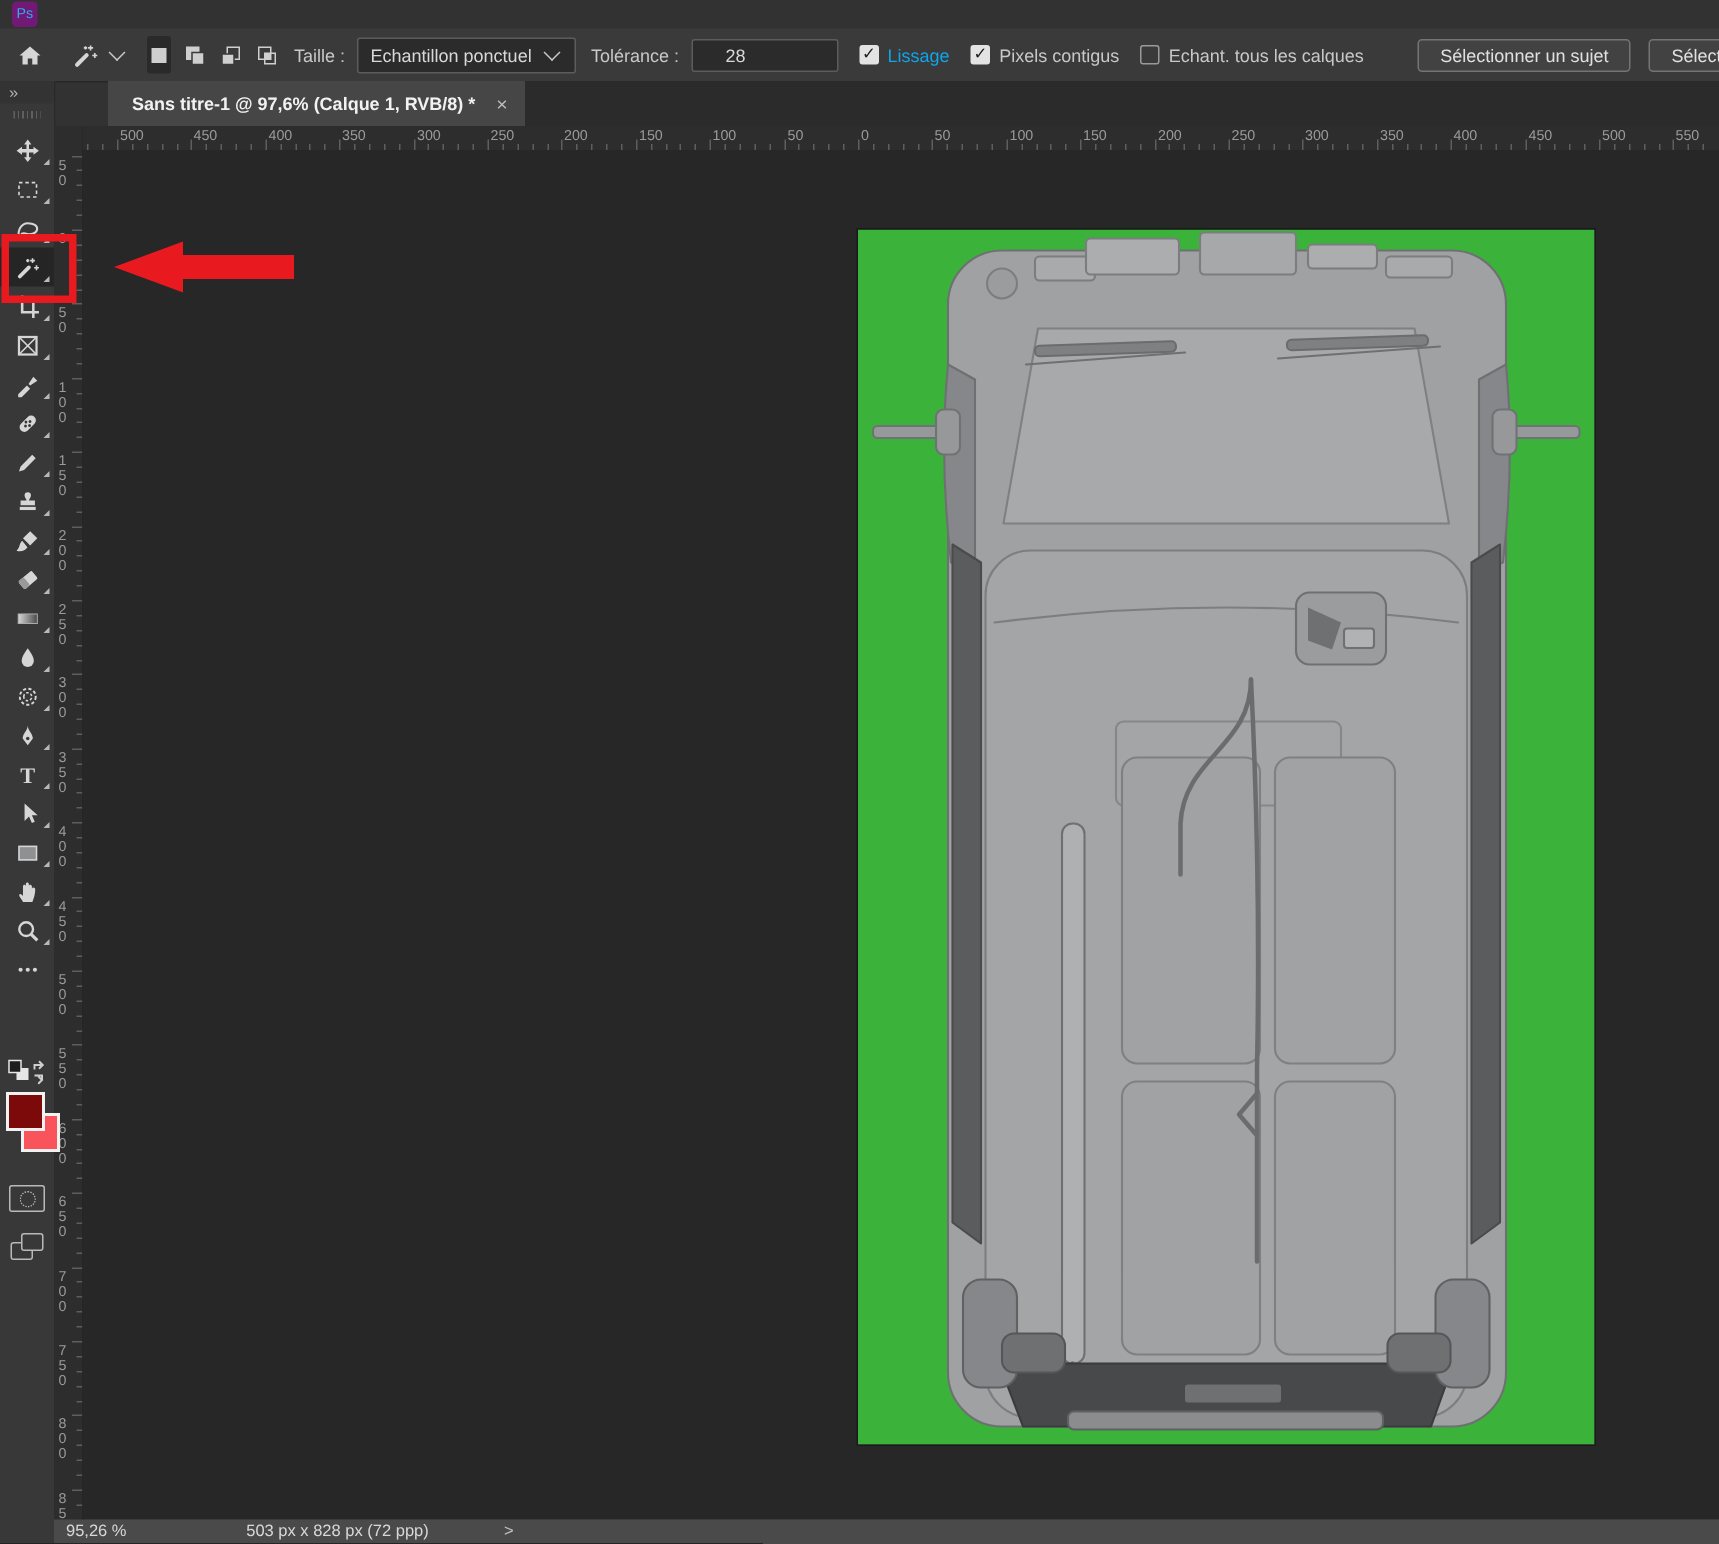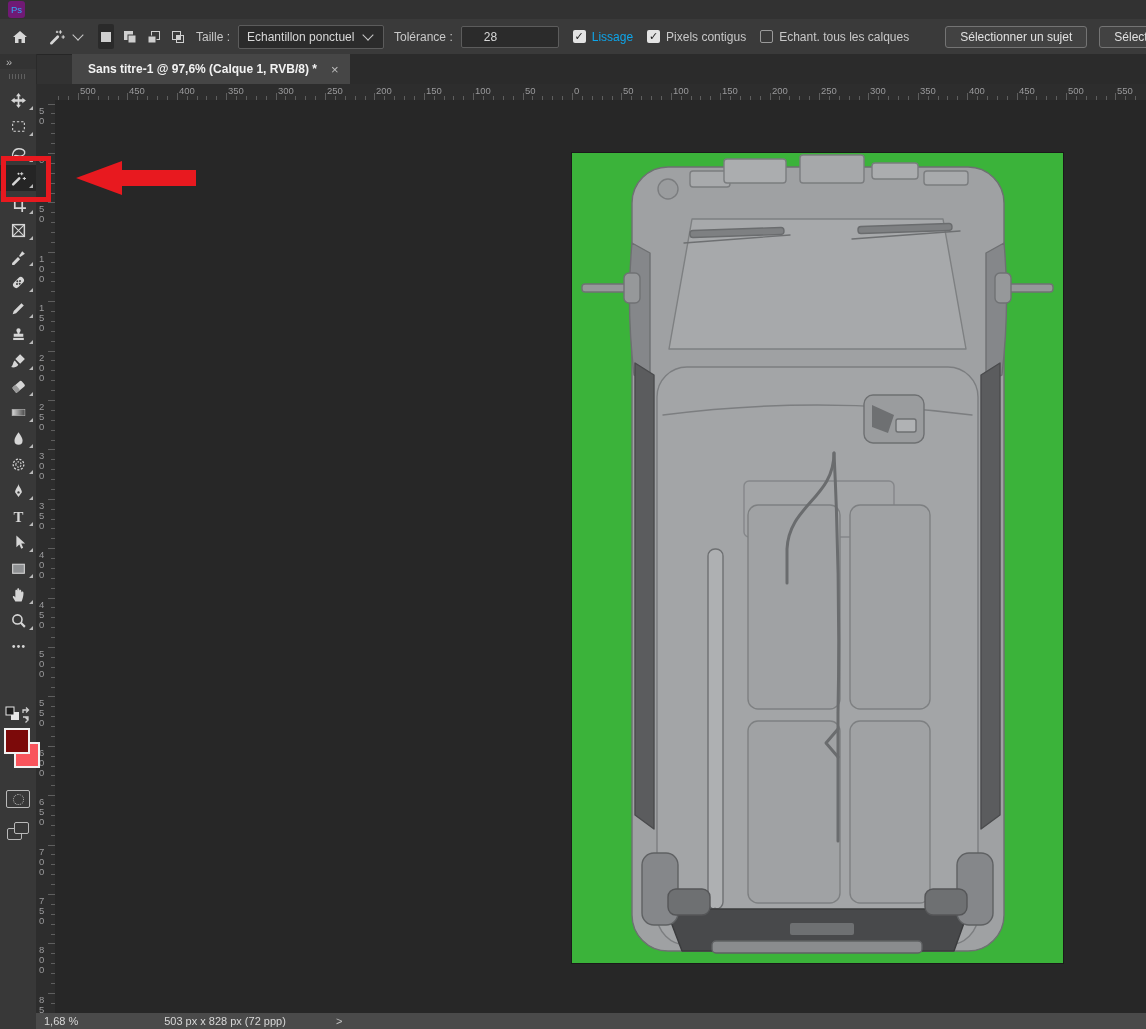--- a/index.html
+++ b/index.html
@@ -711,18 +711,18 @@
       </svg>
     </div>
   </div>
 
   <div class="hl-box"></div>
   <svg class="hl-arrow" width="128" height="38" viewBox="0 0 128 38">
     <polygon points="4,19 50,2 50,11 124,11 124,27 50,27 50,36" fill="#E8191F"></polygon>
   </svg>
 
   <div class="statusbar">
-    <div class="zoom-seg">1,68 %</div>
+    <div class="zoom-seg">95,26 %</div>
     <div class="doc-seg">503 px x 828 px (72 ppp)</div>
     <div class="status-chev">&gt;</div>
   </div>
 
 </div>
 
 </body></html>

